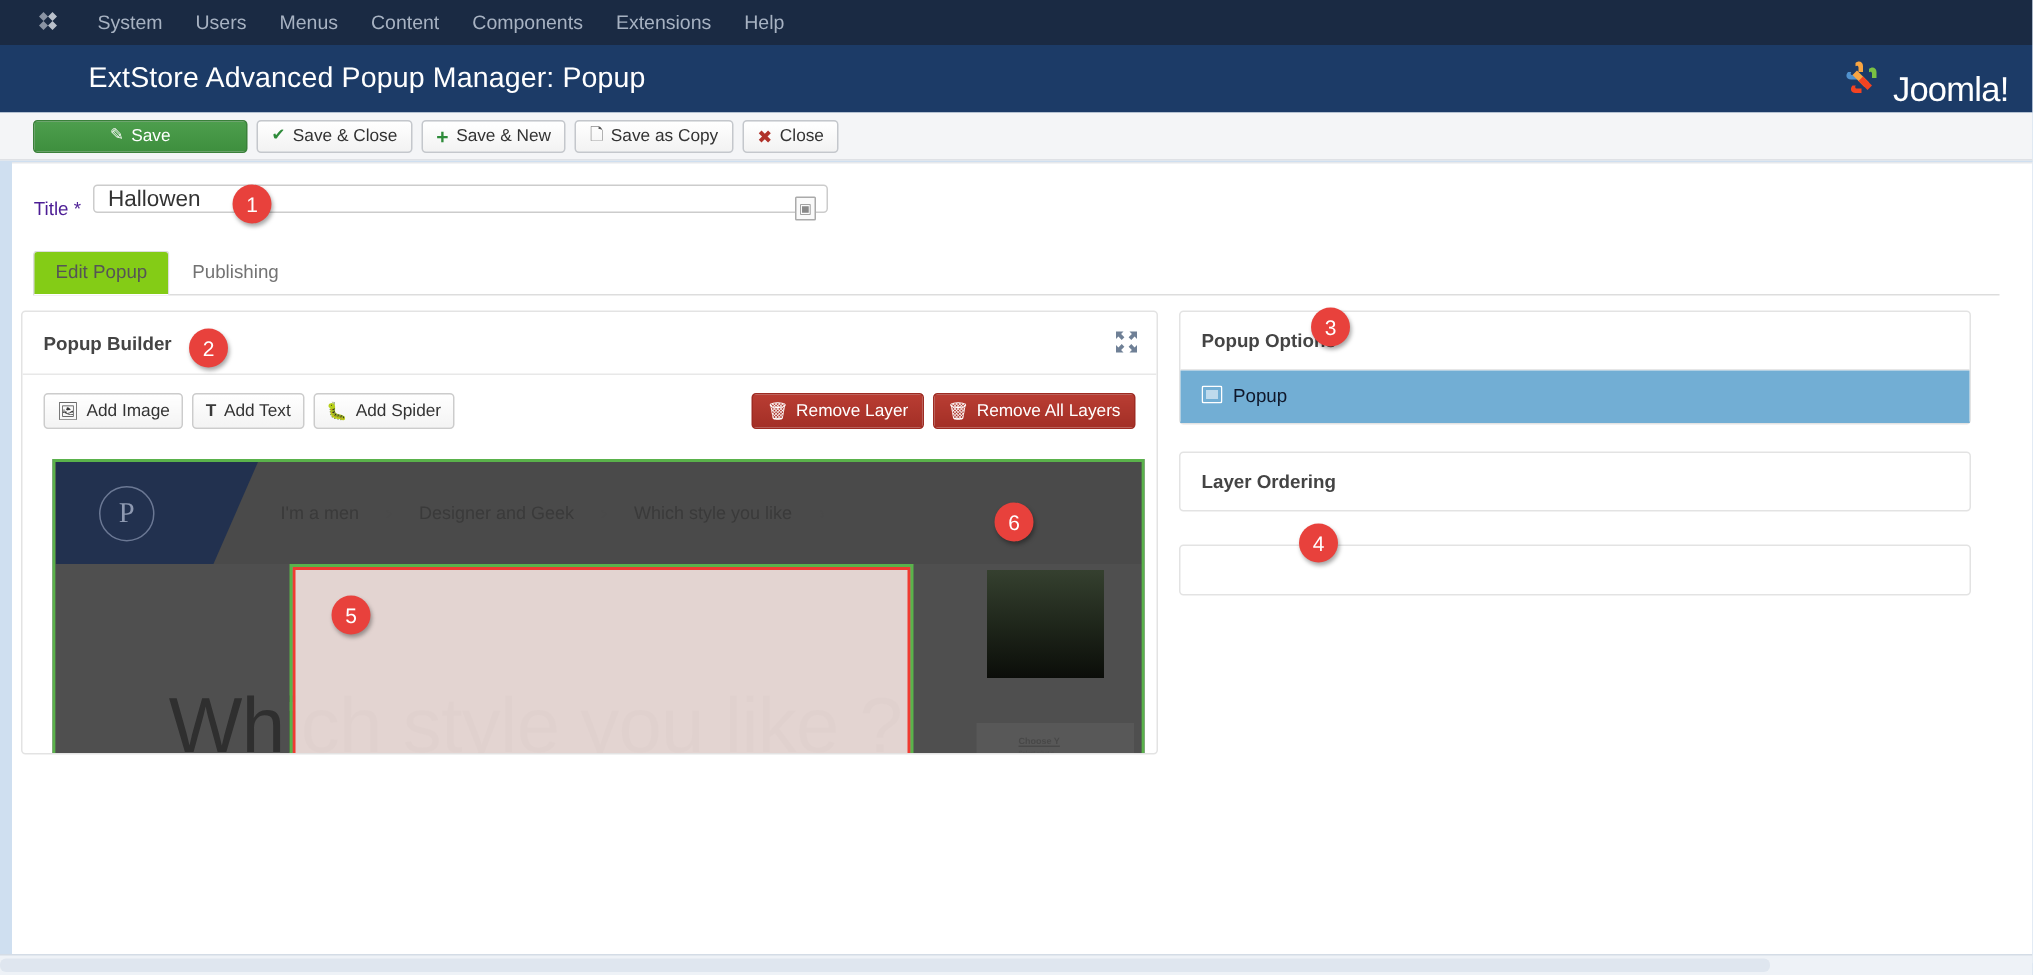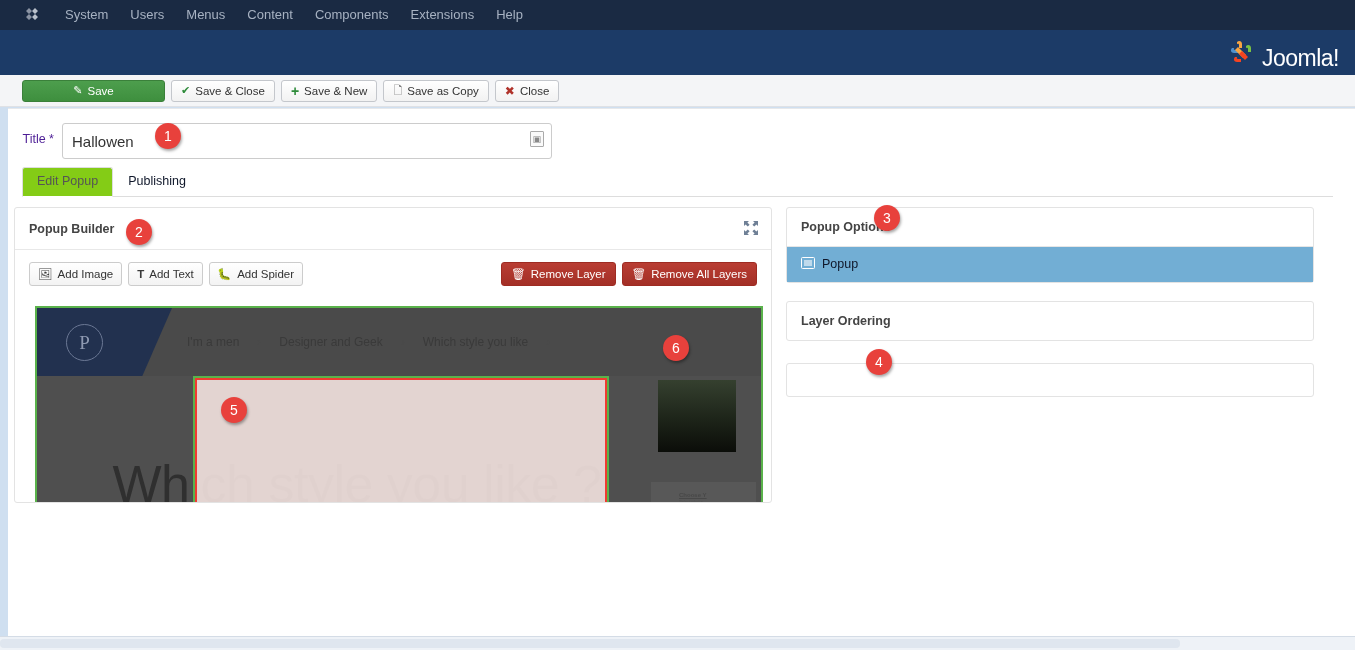--- a/index.html
+++ b/index.html
@@ -134,21 +134,21 @@
   .title-label {
     width: 62px; text-align: right;
     font-size: 12.5px; color: #4c1d95;
     padding-right: 8px;
   }
   .title-input-wrap {
     position: relative;
     width: 490px; height: 32px;
   }
   .title-input {
-    width: 490px; height: 36px;
+    width: 490px; height: 19px;
     border: 1px solid #ccc;
     border-radius: 3px;
     font-size: 15px;
     color: #333;
     padding: 0 30px 0 9px;
     font-family: "Liberation Sans", sans-serif;
     background: #fff;
     outline: none;
   }
   .title-input-icon {
@@ -165,21 +165,21 @@
   .tabs {
     position: absolute; top: 58px; left: 22px;
     width: 1311px;
     border-bottom: 1px solid #dddddd;
     display: flex; align-items: flex-end;
     height: 30px;
   }
   .tab {
     font-size: 12.5px;
     padding: 6px 14px 7px 14px;
-    color: #0f172a;
+    color: #737373;
     cursor: pointer;
     line-height: 15px;
     border: 1px solid transparent;
     margin-bottom: -1px;
     border-radius: 3px 3px 0 0;
   }
   .tab.active {
     color: #555;
     background: #84cc16;
     border-color: #ddd #ddd #fff #ddd;
@@ -448,20 +448,21 @@
       <a href="#">Users</a>
       <a href="#">Menus</a>
       <a href="#">Content</a>
       <a href="#">Components</a>
       <a href="#">Extensions</a>
       <a href="#">Help</a>
     </div>
   </div>
 
   <div class="subhead">
+    <h1>ExtStore Advanced Popup Manager: Popup</h1>
     <div class="brand">
       <span>
         <svg width="32" height="30" viewBox="0 0 32 30">
           <path d="M11 4 C13 2 16 3 16 6 L16 10 L13 10 L13 7 C13 5.6 11.6 5.6 11 6.2 Z" fill="#f9a541"></path>
           <path d="M6 10 C4 12 5 15 8 15 L12 15 L12 12 L9 12 C7.6 12 7.6 10.6 8.2 10 Z" fill="#5091cd"></path>
           <path d="M20 8 C22 6 25 7 25 10 L25 14 L22 14 L22 11 C22 9.6 20.6 9.6 20 10.2 Z" fill="#7ac143"></path>
           <path d="M9 19 C7 21 8 24 11 24 L15 24 L15 21 L12 21 C10.6 21 10.6 19.6 11.2 19 Z" fill="#f44321"></path>
           <path d="M12 9 L20 17 L17 20 L9 12 Z" fill="#f9a541"></path>
           <path d="M16 13 L22 19 L19 22 L13 16 Z" fill="#f44321"></path>
         </svg>

